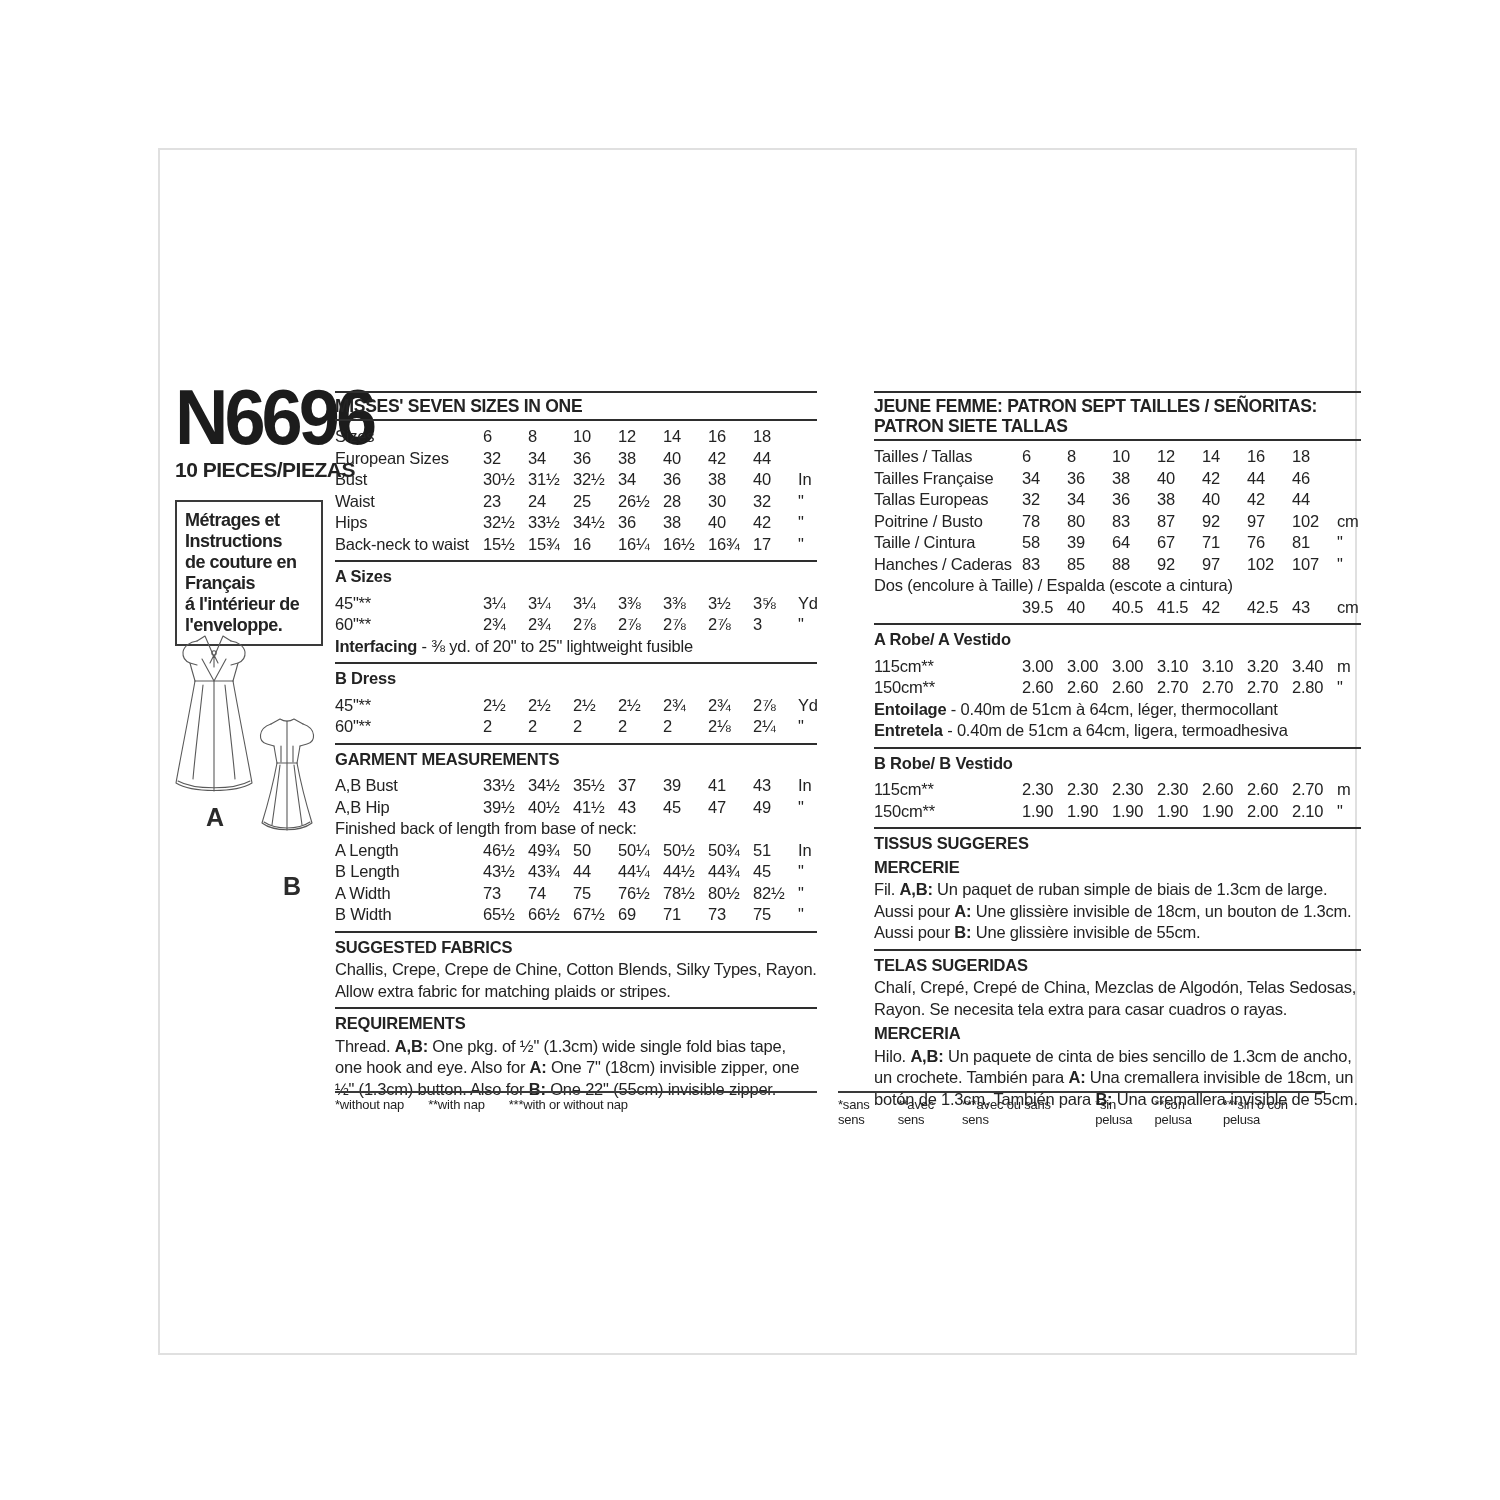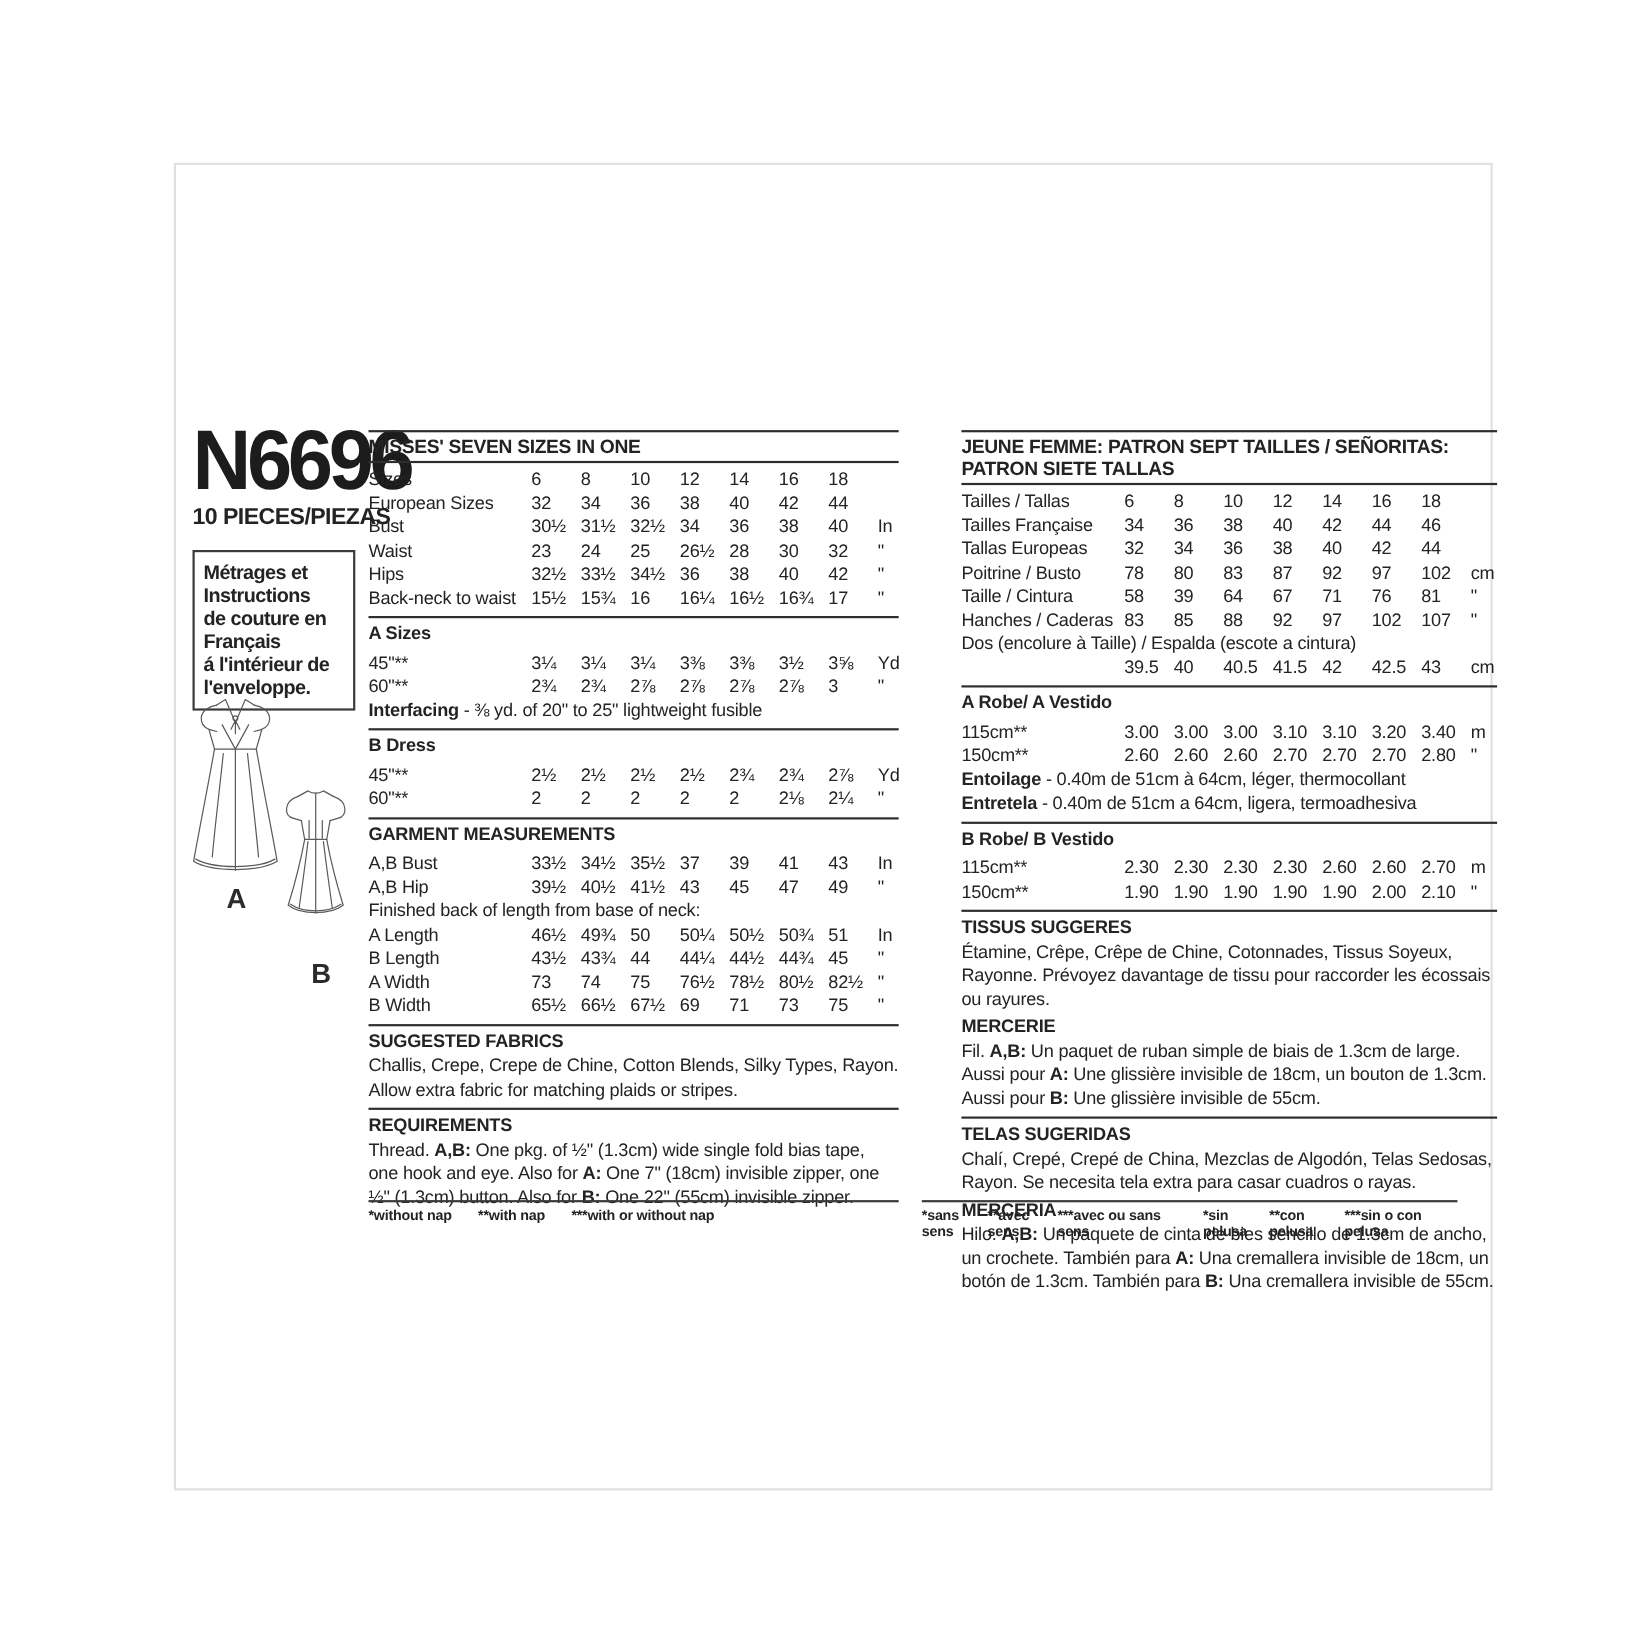--- a/index.html
+++ b/index.html
@@ -22,21 +22,21 @@
   .rule{border-top:2px solid #2e2e2e;height:0;margin:5px 0 4px 0;}
   .sect-title{font-weight:700;margin-top:2px;}
   .tbl{margin-top:5px;}
   .trow{display:grid;grid-template-columns:148px repeat(7,45px) 1fr;align-items:baseline;}
   .trow .cell{white-space:nowrap;}
   .trow .unit{text-align:left;}
   .trow .lab-span{grid-column:1 / -1;}
   .para{margin:1px 0 3px 0;}
   .note-line{white-space:nowrap;}
   
-  .footnote{position:absolute;top:1091px;border-top:2px solid #3a3a3a;padding-top:4px;font-size:13px;font-weight:700;letter-spacing:-0.2px;display:flex;}
+  .footnote{position:absolute;top:1091px;border-top:2px solid #3a3a3a;padding-top:4px;font-size:13px;font-weight:400;letter-spacing:-0.2px;display:flex;}
   .footnote.fn-left{left:335px;width:482px;gap:24px;}
   .footnote.fn-right{left:838px;width:487px;gap:18px;}
   .fn-group{display:flex;gap:0;}
   .fn-group.push-right{margin-left:auto;}
   b{font-weight:700;}
 </style>
 </head>
 <body>
 
 <div class="envelope"></div>
@@ -444,21 +444,20 @@
         <span class="cell val">1.90</span>
         <span class="cell val">1.90</span>
         <span class="cell val">1.90</span>
         <span class="cell val">2.00</span>
         <span class="cell val">2.10</span>
         <span class="cell unit">"</span>
       </div>
     </div>
   <div class="rule"></div>
   <div class="sect-title">TISSUS SUGGERES</div>
-  <div class="para">Étamine, Crêpe, Crêpe de Chine, Cotonnades, Tissus Soyeux, Rayonne. Prévoyez davantage de tissu pour raccorder les écossais ou rayures.</div>
   <div class="sect-title">MERCERIE</div>
   <div class="para"><span>Fil. </span><b>A,B:</b><span> Un paquet de ruban simple de biais de 1.3cm de large. Aussi pour </span><b>A:</b><span> Une glissière invisible de 18cm, un bouton de 1.3cm. Aussi pour </span><b>B:</b><span> Une glissière invisible de 55cm.</span></div>
   <div class="rule"></div>
   <div class="sect-title">TELAS SUGERIDAS</div>
   <div class="para">Chalí, Crepé, Crepé de China, Mezclas de Algodón, Telas Sedosas, Rayon. Se necesita tela extra para casar cuadros o rayas.</div>
   <div class="sect-title">MERCERIA</div>
   <div class="para"><span>Hilo. </span><b>A,B:</b><span> Un paquete de cinta de bies sencillo de 1.3cm de ancho, un crochete. También para </span><b>A:</b><span> Una cremallera invisible de 18cm, un botón de 1.3cm. También para </span><b>B:</b><span> Una cremallera invisible de 55cm.</span></div>
 </div>
 
 <div class="footnote fn-left">

